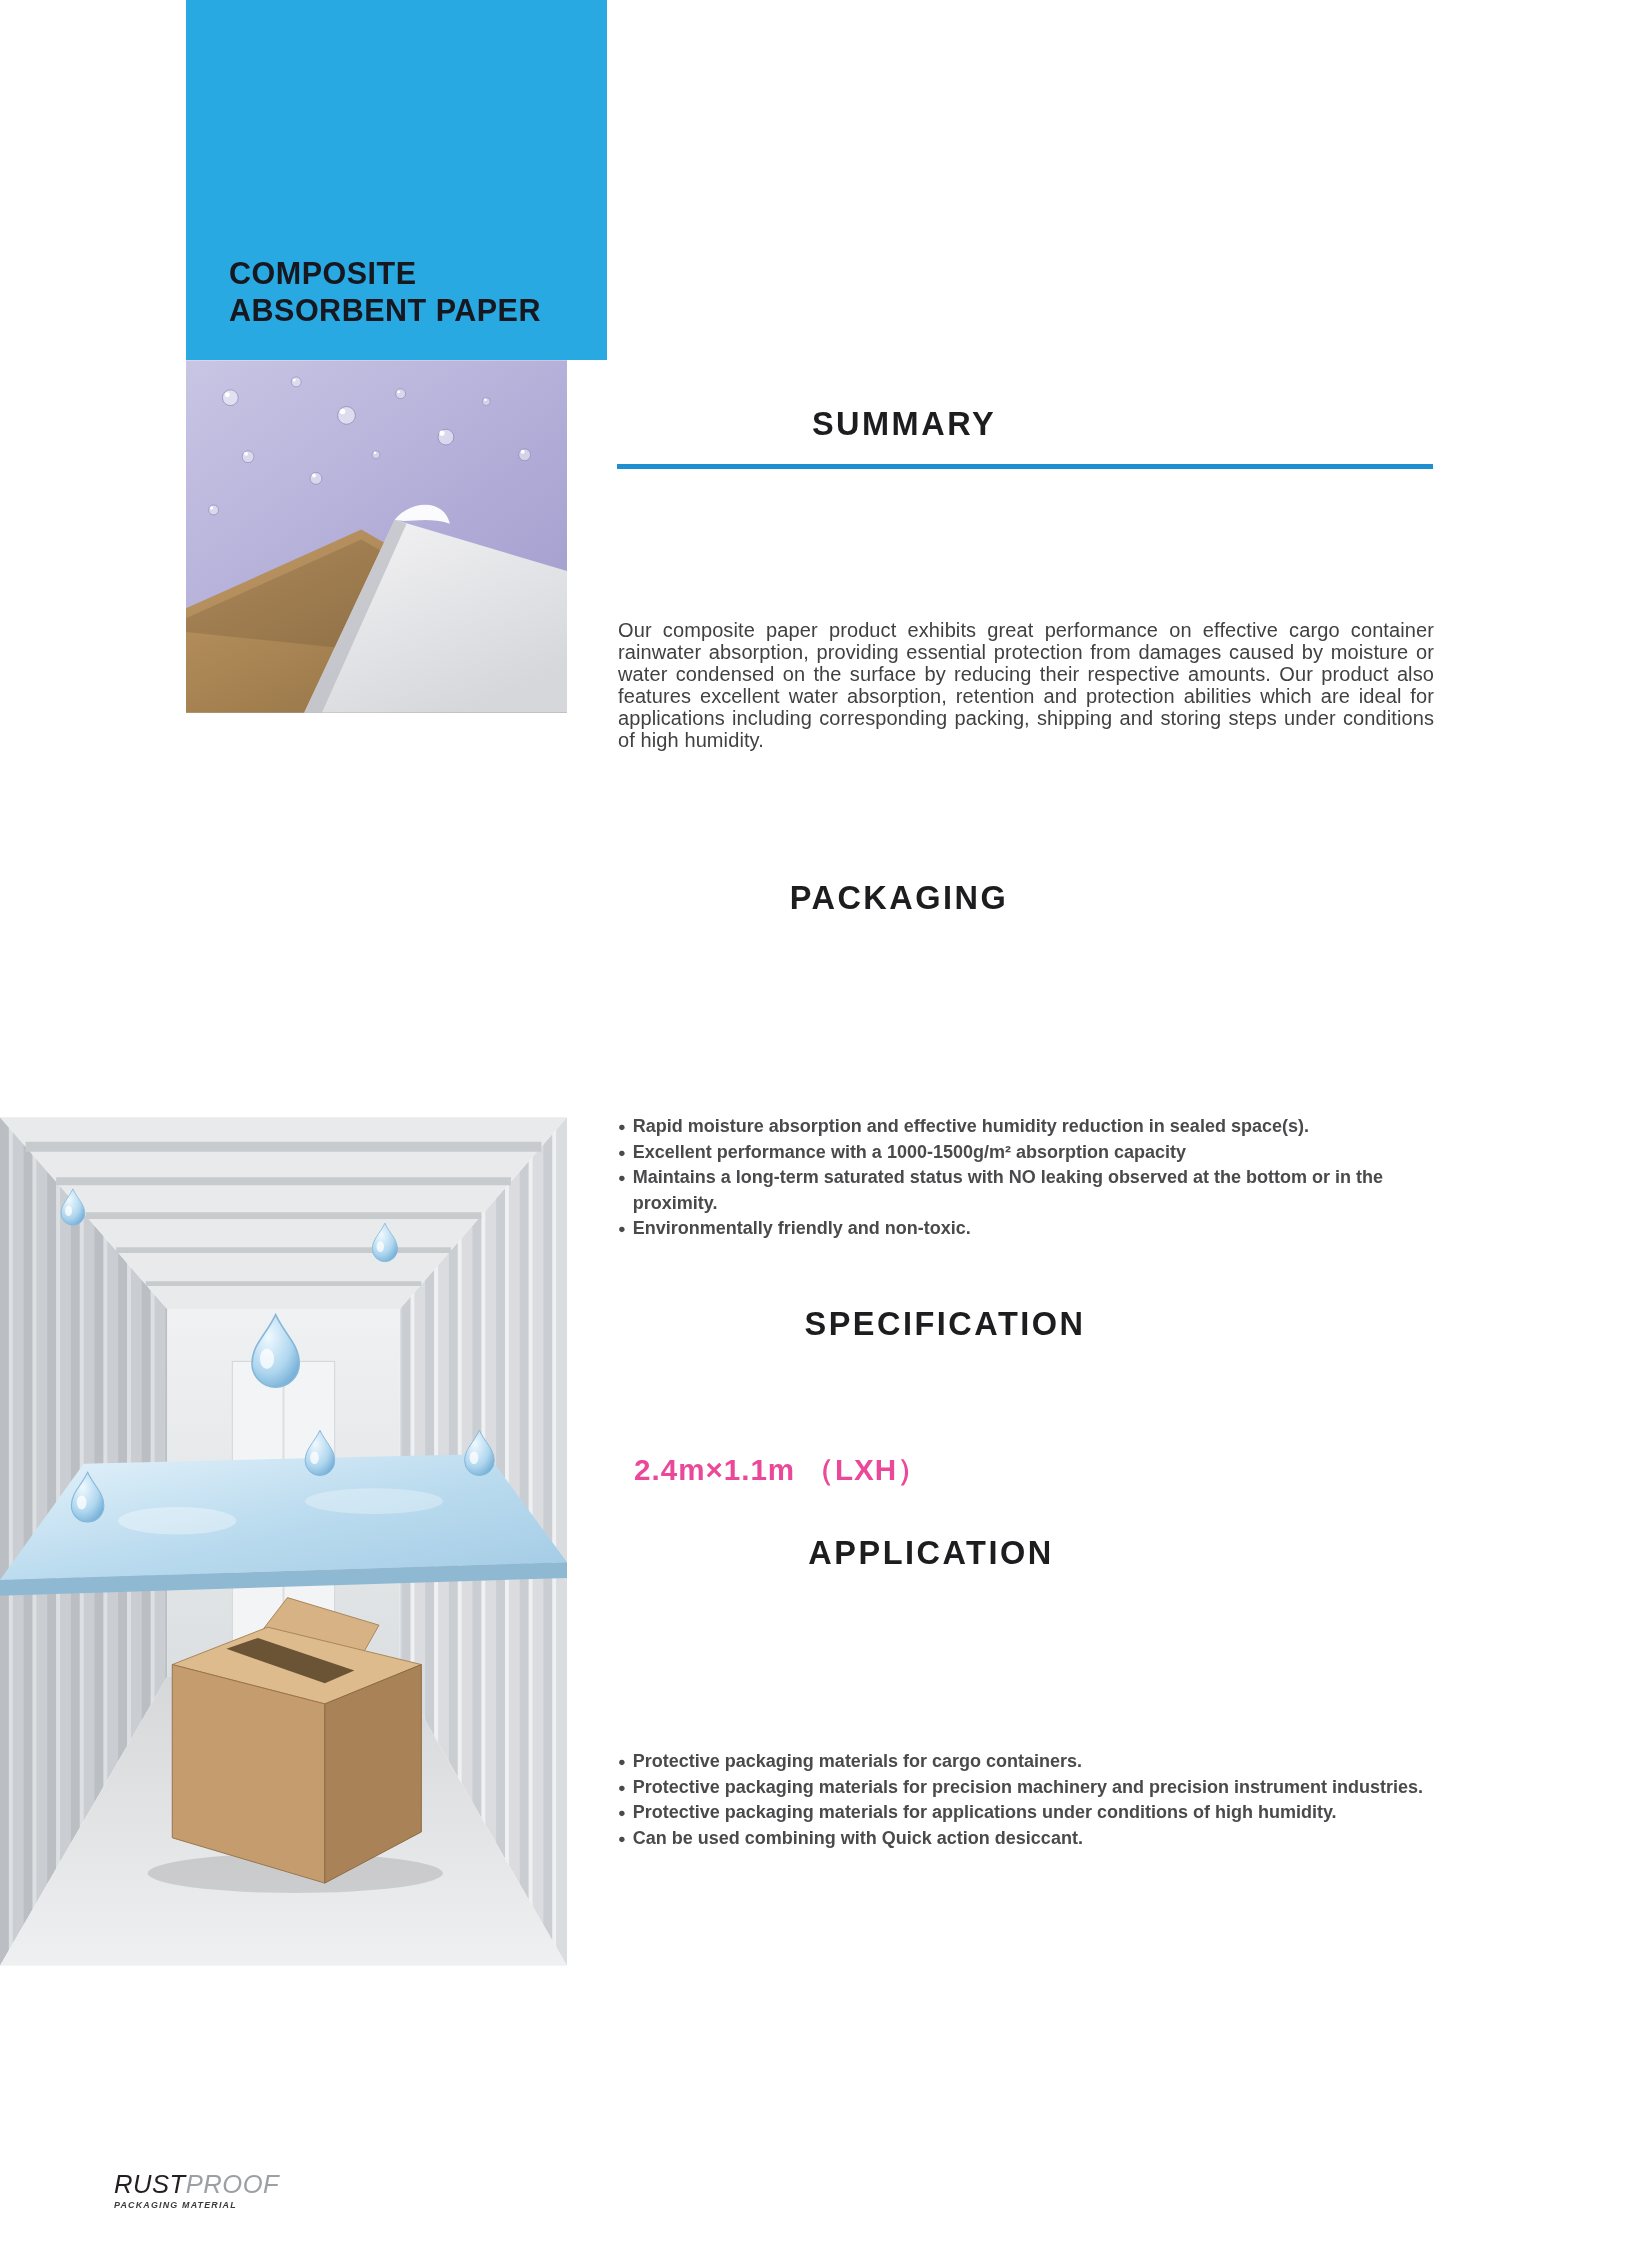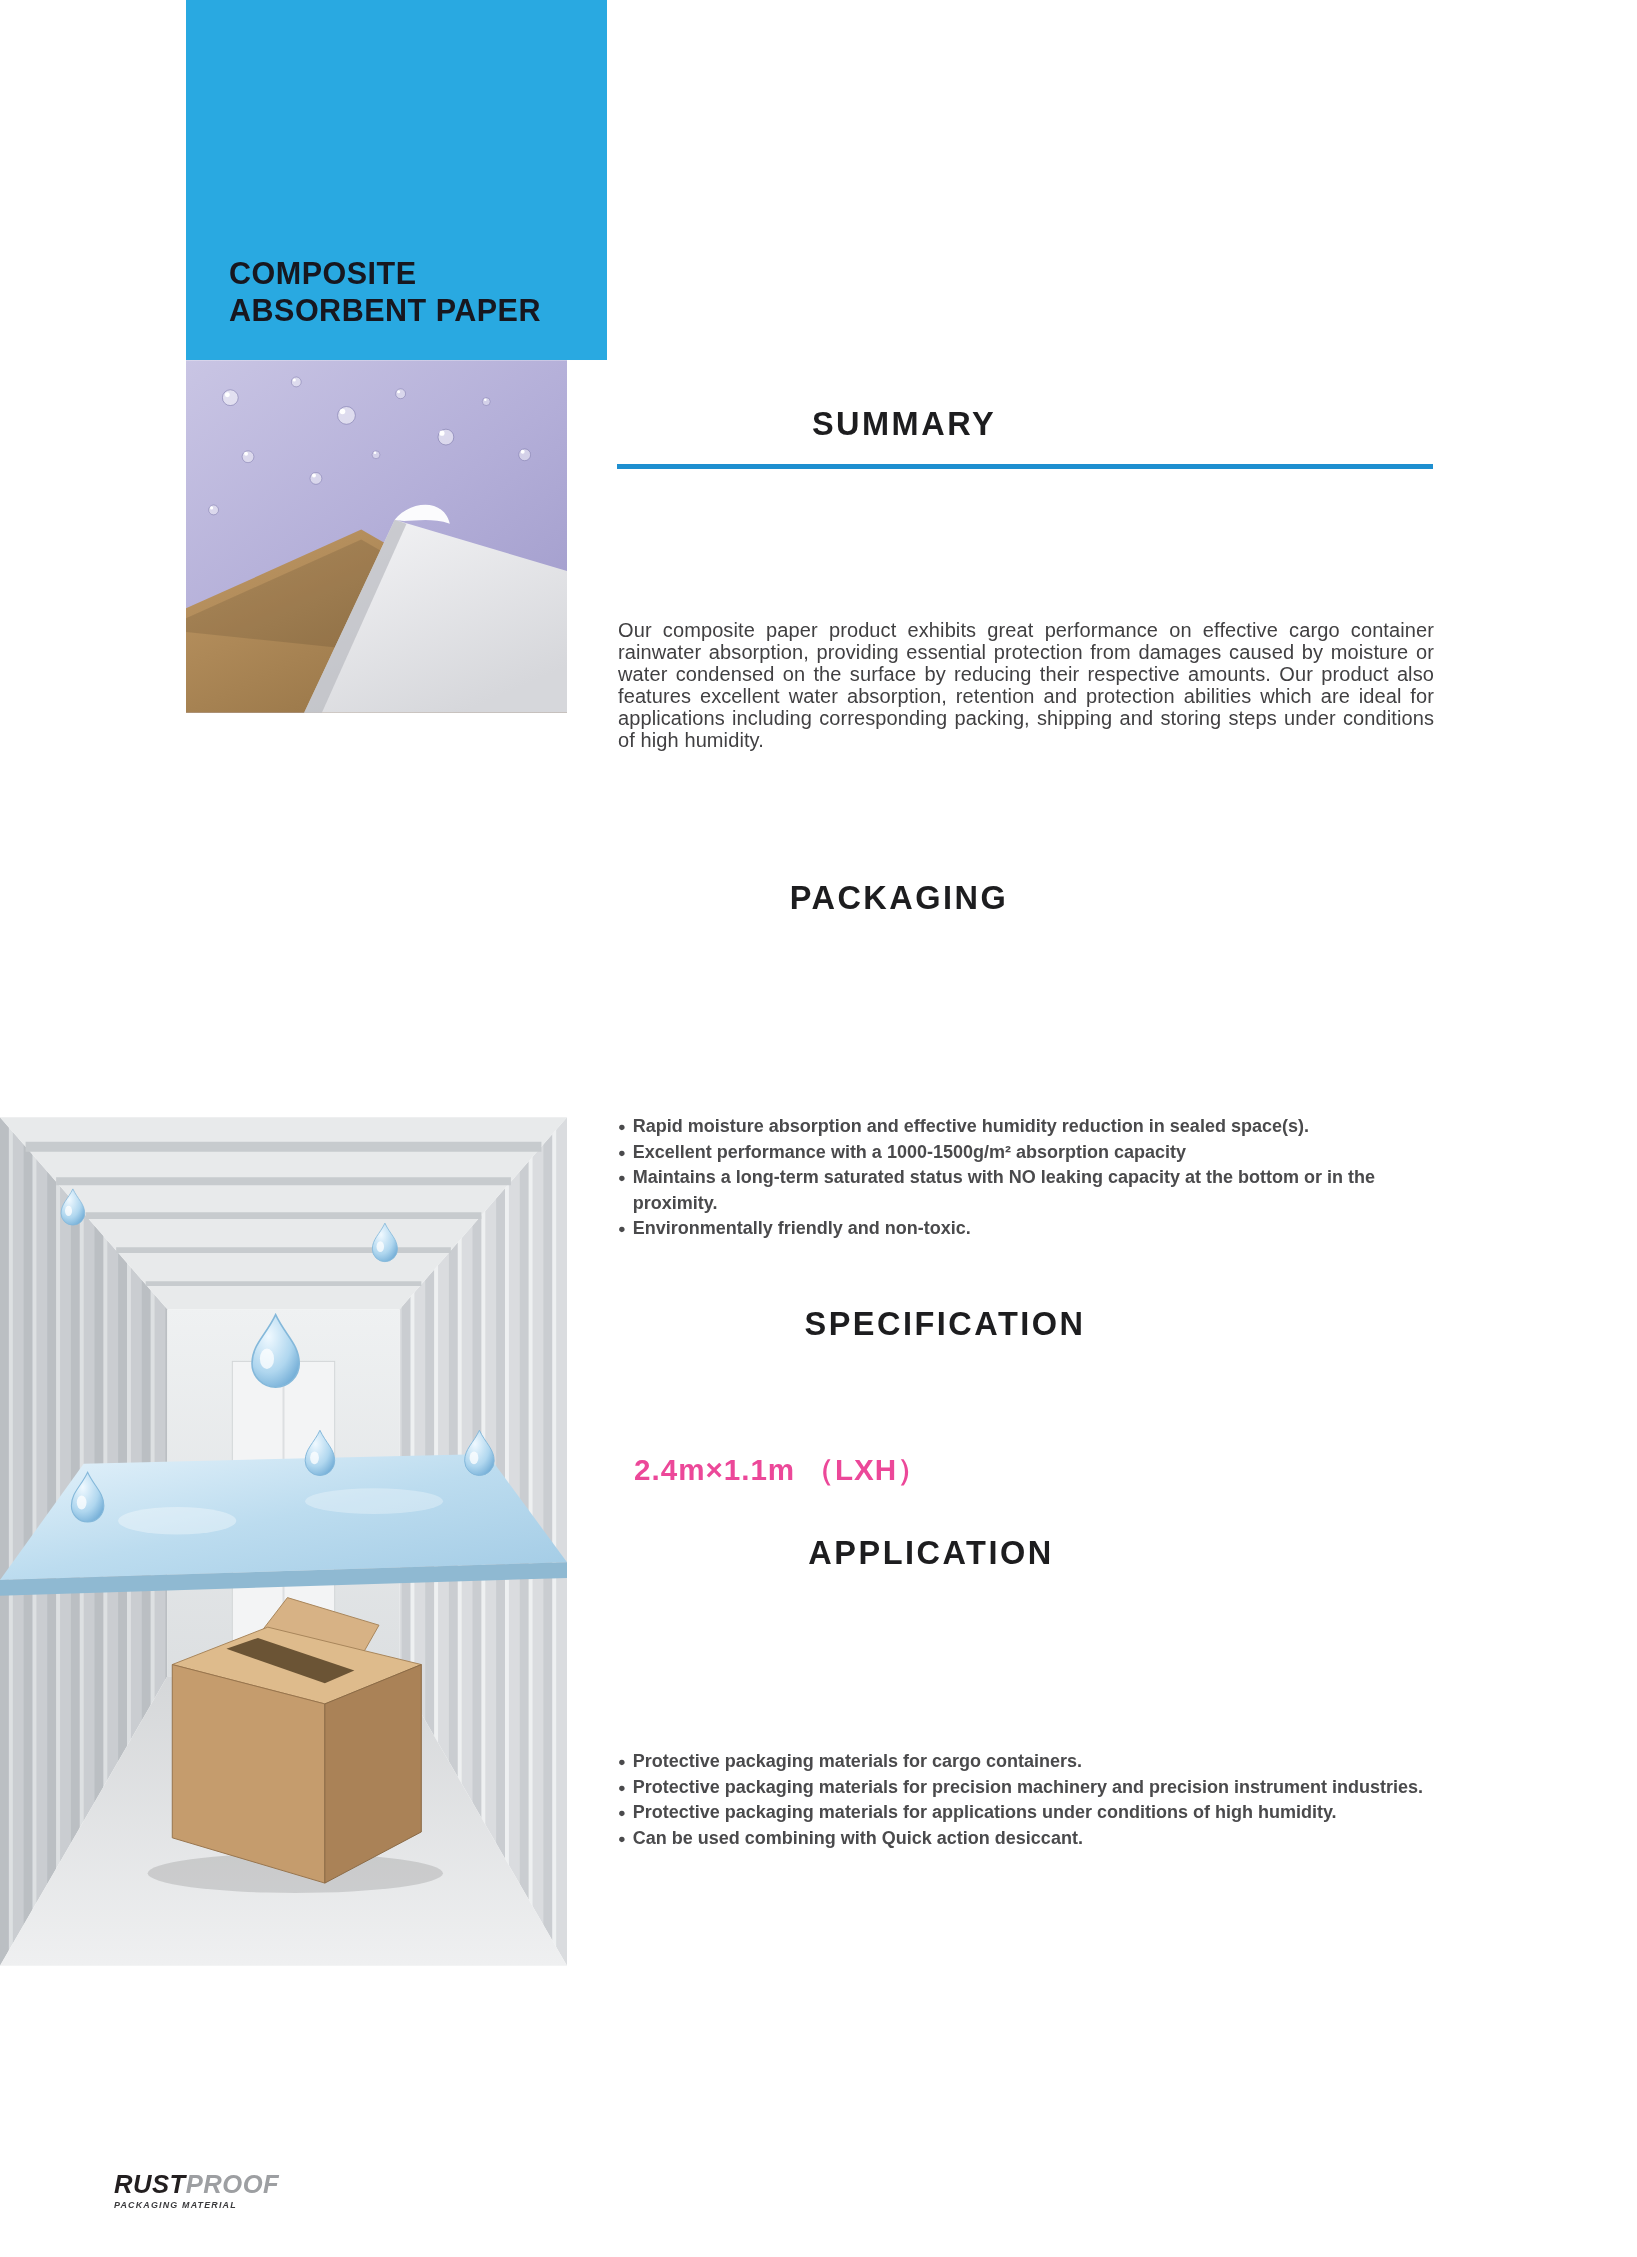--- a/index.html
+++ b/index.html
@@ -107,21 +107,21 @@
     white-space:nowrap;
   }
 
   
   .logo{
     position:absolute;
     left:114px; top:2172px;
   }
   .logo-wordmark{
     font-size:25.6px;
-    font-weight:bold;
+    font-weight:normal;
     font-style:italic;
     letter-spacing:0.5px;
     line-height:25.6px;
   }
   .logo-rust{color:#231f20;}
   .logo-proof{color:#9d9fa2;}
   .logo-tagline{
     font-size:8.9px;
     font-weight:bold;
     font-style:italic;
@@ -223,21 +223,21 @@
     <li class="bullet-item">
       <span class="bullet">●</span>
       <span class="bullet-text">Rapid moisture absorption and effective humidity reduction in sealed space(s).</span>
     </li>
     <li class="bullet-item">
       <span class="bullet">●</span>
       <span class="bullet-text">Excellent performance with a 1000-1500g/m² absorption capacity</span>
     </li>
     <li class="bullet-item">
       <span class="bullet">●</span>
-      <span class="bullet-text">Maintains a long-term saturated status with NO leaking capacity at the bottom or in the proximity.</span>
+      <span class="bullet-text">Maintains a long-term saturated status with NO leaking observed at the bottom or in the proximity.</span>
     </li>
     <li class="bullet-item">
       <span class="bullet">●</span>
       <span class="bullet-text">Environmentally friendly and non-toxic.</span>
     </li>
   </ul>
 
   <div class="container-photo">
     <svg viewBox="0 0 576 862" width="567" height="849">
       <defs>

